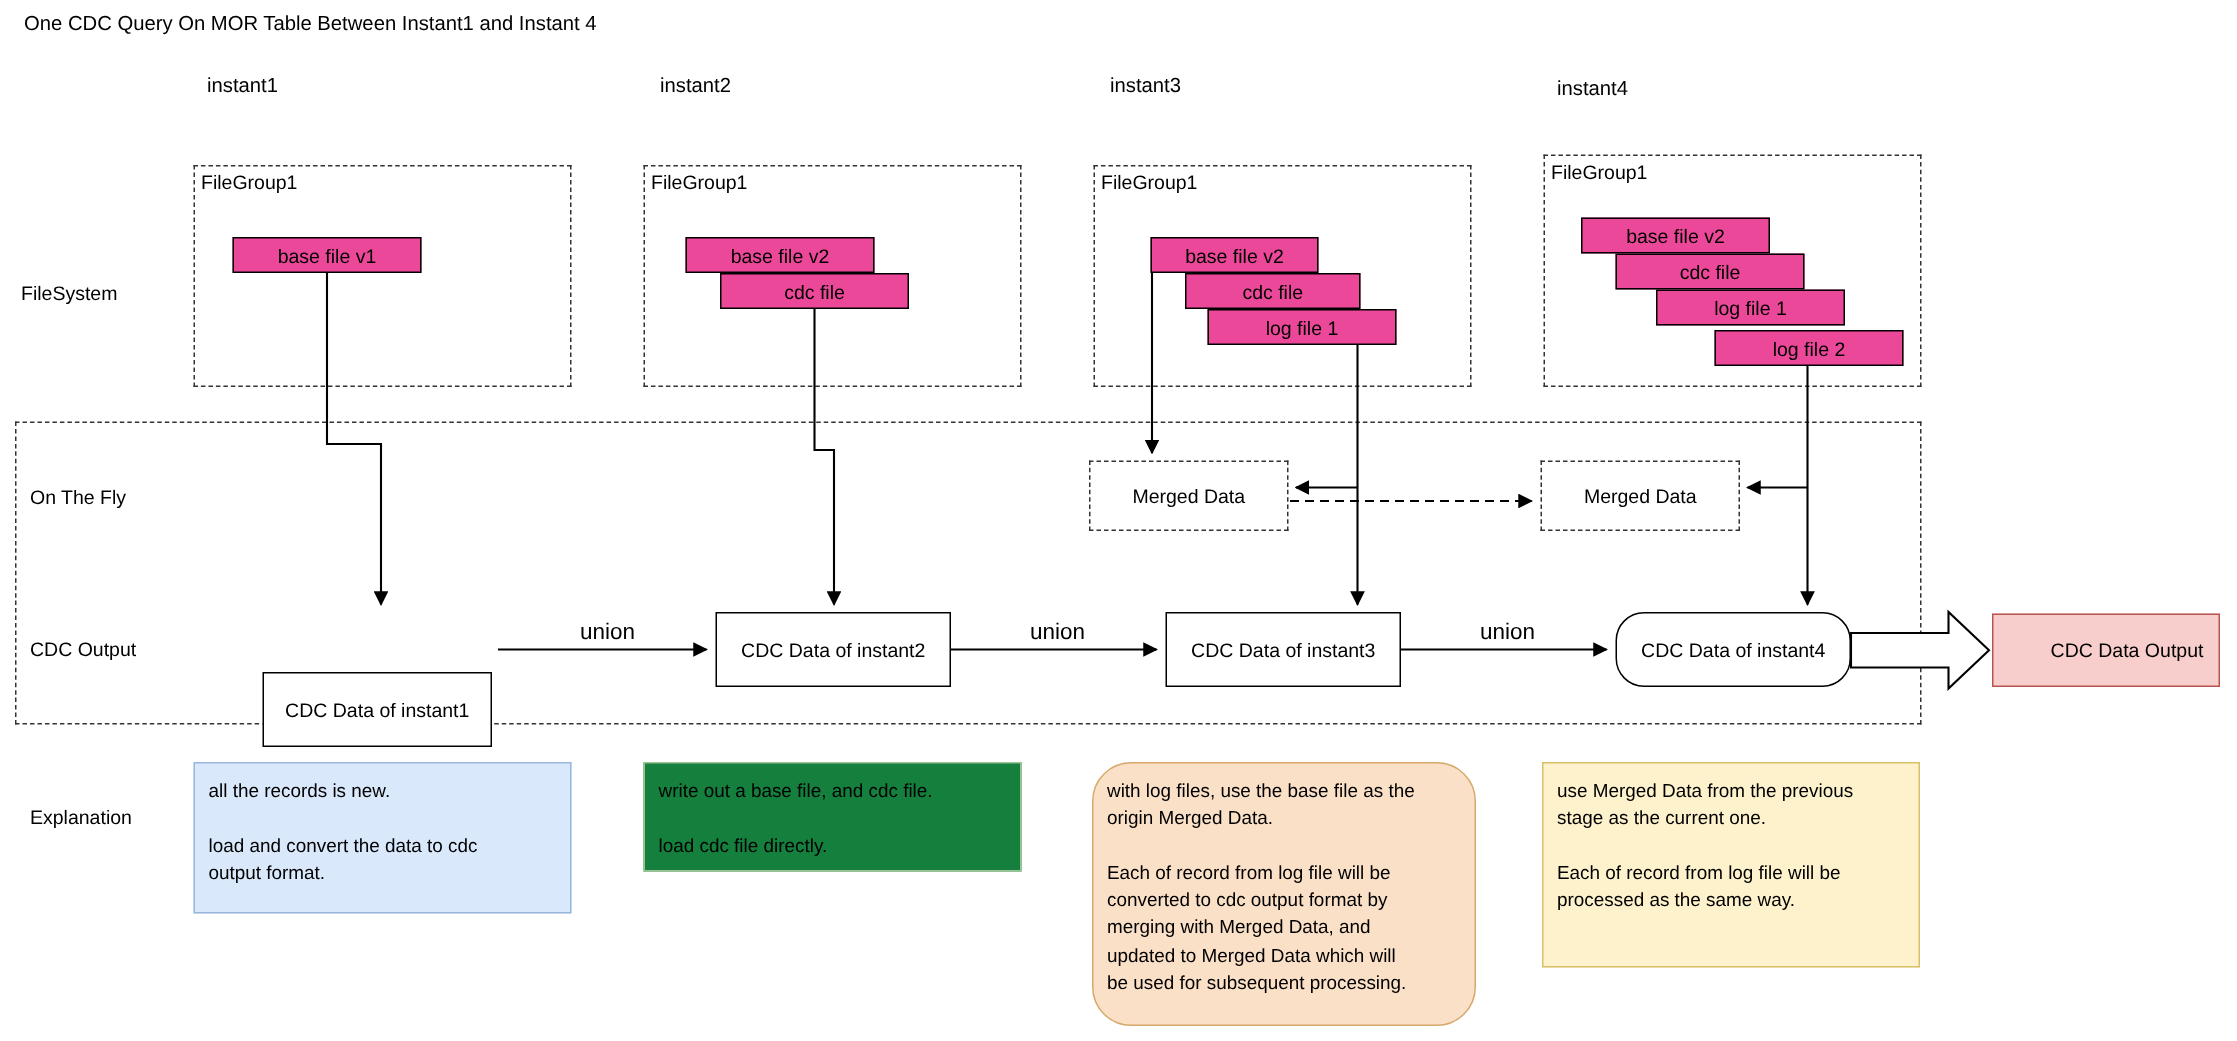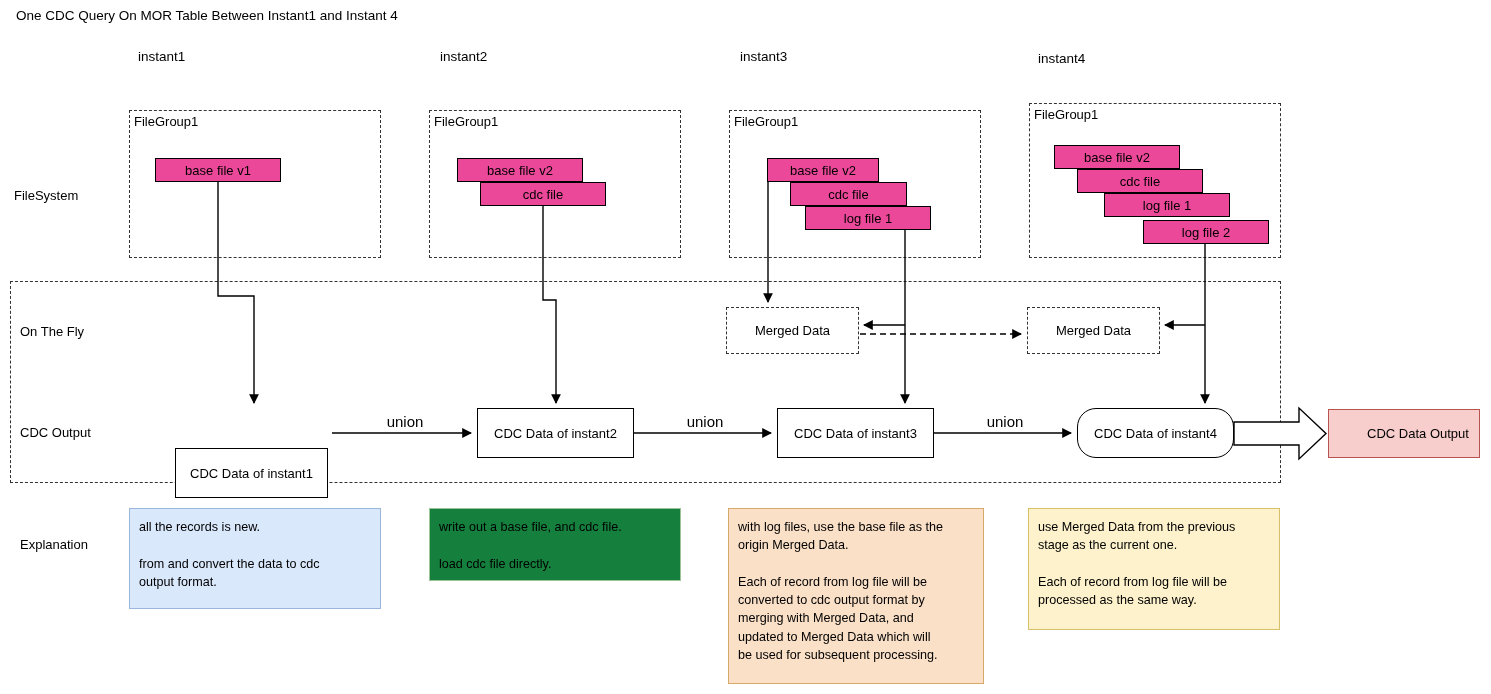--- a/index.html
+++ b/index.html
@@ -120,34 +120,34 @@
   <div class="abs cdcbox" style="left:1077px;top:408px;width:157px;height:50px;border-radius:19px;">CDC Data of instant4</div>
 
   <div class="abs unionlabel" style="left:365px;top:413px;width:80px;">union</div>
   <div class="abs unionlabel" style="left:665px;top:413px;width:80px;">union</div>
   <div class="abs unionlabel" style="left:965px;top:413px;width:80px;">union</div>
 
   <div class="abs outbox" style="left:1328px;top:409px;width:152px;height:49px;padding-left:28px;">CDC Data Output</div>
 
   <div class="abs note blue" style="left:129px;top:508px;width:252px;height:101px;">all the records is new.
 
-from and convert the data to cdc
+load and convert the data to cdc
 output format.</div>
   <div class="abs note green" style="left:429px;top:508px;width:252px;height:73px;">write out a base file, and cdc file.
 
 load cdc file directly.</div>
-  <div class="abs note orange" style="left:728px;top:508px;width:256px;height:176px;">with log files, use the base file as the
+  <div class="abs note orange" style="left:728px;top:508px;width:256px;height:176px;border-radius:26px;">with log files, use the base file as the
 origin Merged Data.
 
 Each of record from log file will be
 converted to cdc output format by
 merging with Merged Data, and
 updated to Merged Data which will
 be used for subsequent processing.</div>
-  <div class="abs note yellow" style="left:1028px;top:508px;width:252px;height:122px;">use Merged Data from the previous
+  <div class="abs note yellow" style="left:1028px;top:508px;width:252px;height:137px;">use Merged Data from the previous
 stage as the current one.
 
 Each of record from log file will be
 processed as the same way.</div>
 
   <svg class="wires" viewBox="0 0 1491 694">
     <defs>
       <marker id="arrowSolid" viewBox="0 0 10 10" refX="9" refY="5" markerWidth="7" markerHeight="7" orient="auto-start-reverse">
         <path d="M 0 0 L 10 5 L 0 10 z" fill="#000"></path>
       </marker>

